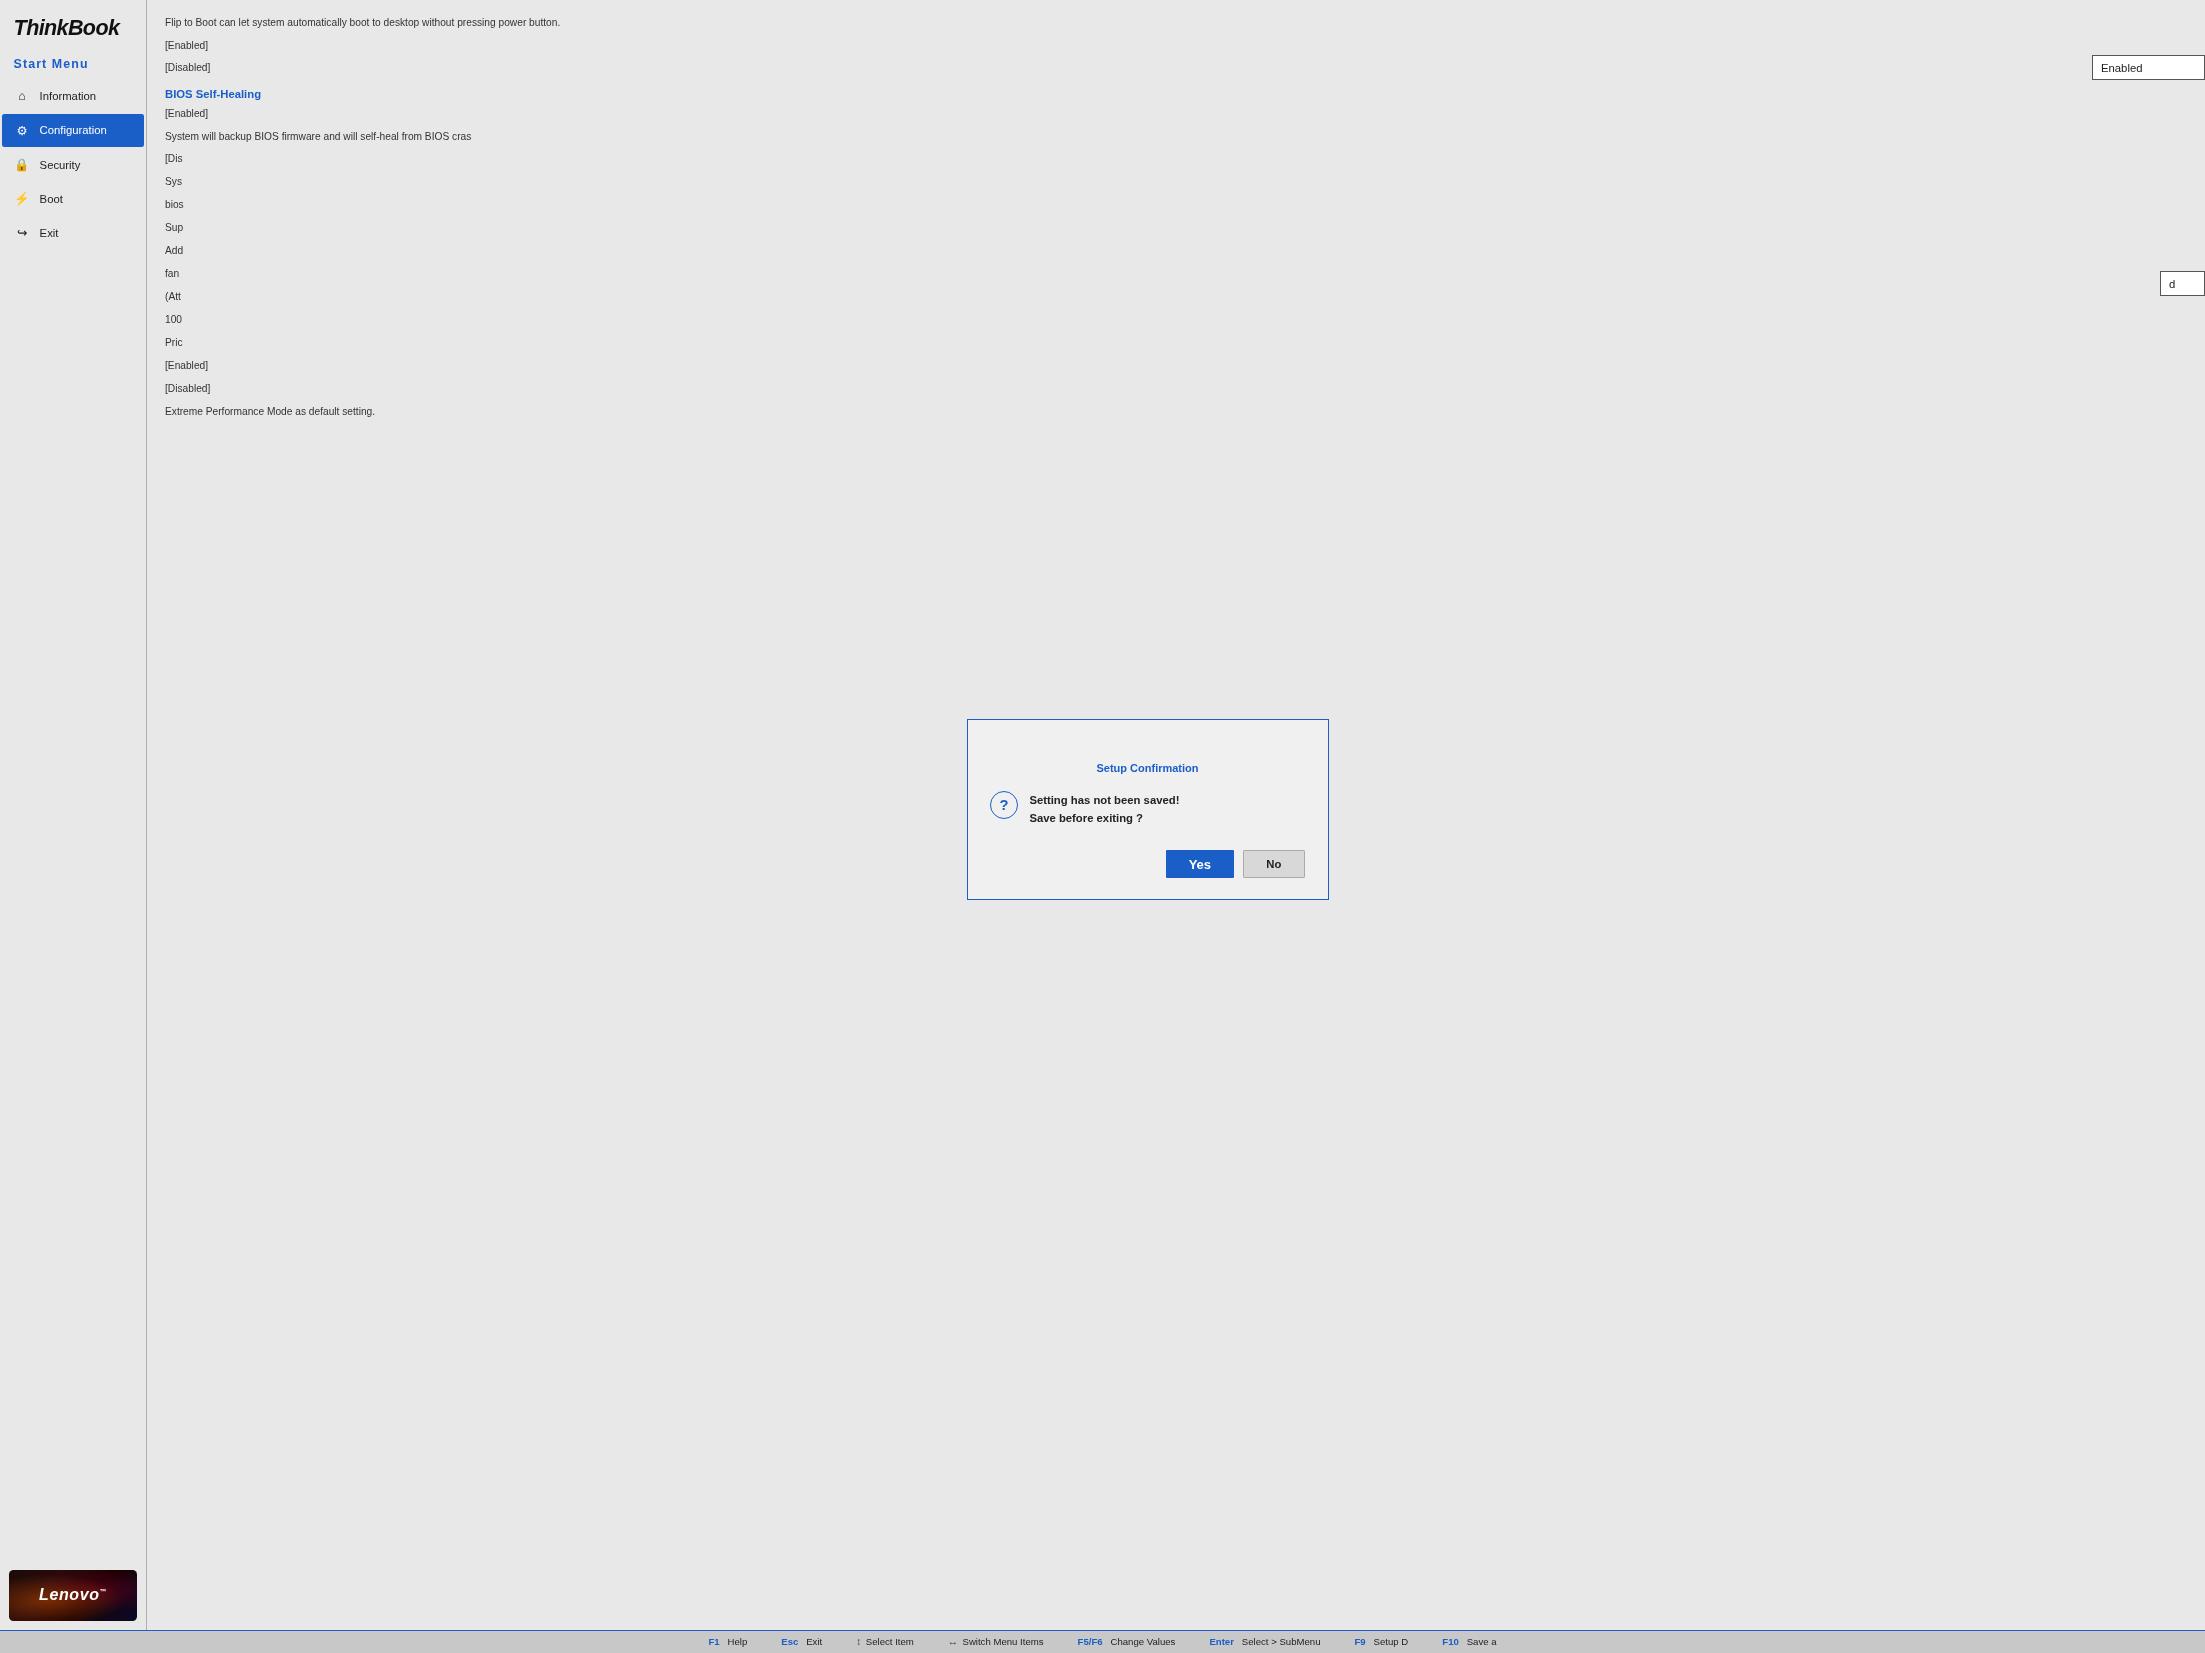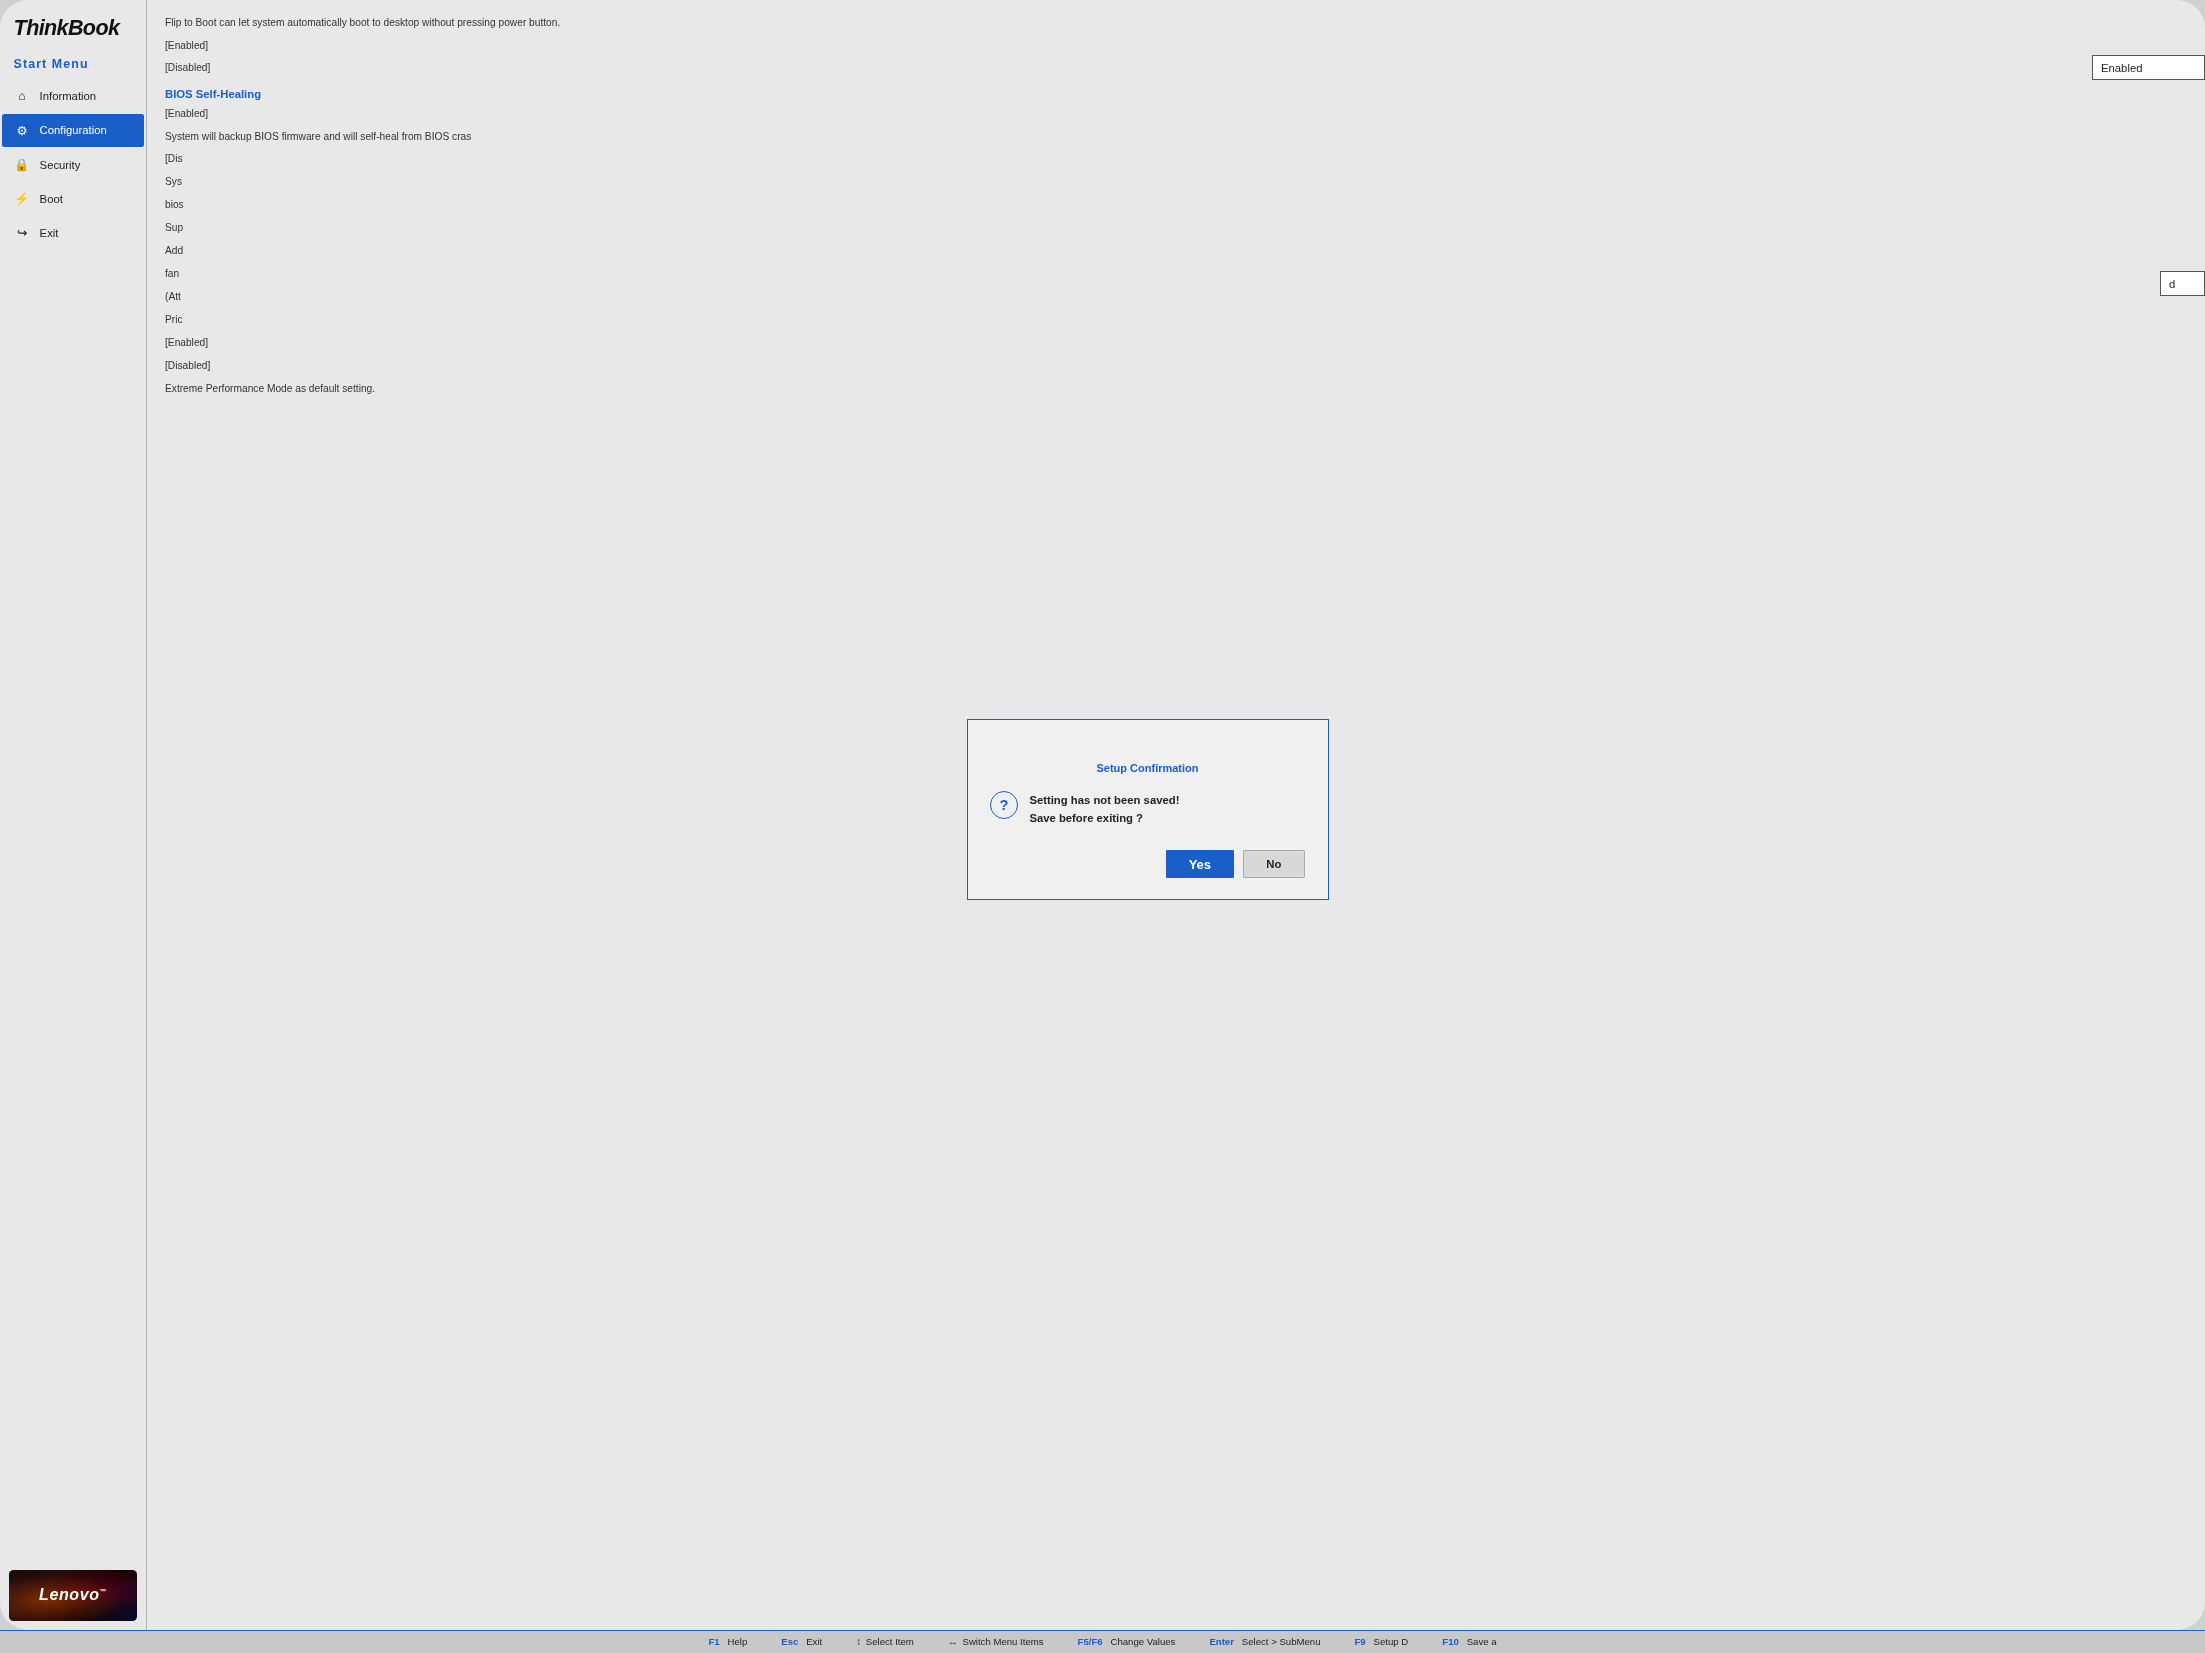--- a/index.html
+++ b/index.html
@@ -11,21 +11,20 @@
       height: 100vh;
       display: flex;
       flex-direction: column;
       overflow: hidden;
     }
 
     .main-content {
       display: flex;
       flex: 1;
       overflow: hidden;
-      border-radius: 28px;
     }
 
     
     .sidebar {
       width: 147px;
       min-width: 147px;
       background: #e8e8e8;
       display: flex;
       flex-direction: column;
       border-right: 1.1px solid #b0b0b0;
@@ -333,20 +332,21 @@
     <p class="content-heading">BIOS Self-Healing</p>
     <p class="content-text">[Enabled]</p>
     <p class="content-text">System will backup BIOS firmware and will self-heal from BIOS cras</p>
     <p class="content-text">[Dis</p>
     <p class="content-text">Sys</p>
     <p class="content-text">bios</p>
     <p class="content-text">Sup</p>
     <p class="content-text">Add</p>
     <p class="content-text">fan</p>
     <p class="content-text">(Att</p>
+    <p class="content-text">100</p>
     <p class="content-text">Pric</p>
     <p class="content-text">[Enabled]</p>
     <p class="content-text">[Disabled]</p>
     <p class="content-text">Extreme Performance Mode as default setting.</p>
 
     <div class="dropdown-box">
       <span>Enabled</span>
     </div>
     <div class="dropdown-box2">
       <span>d</span>

